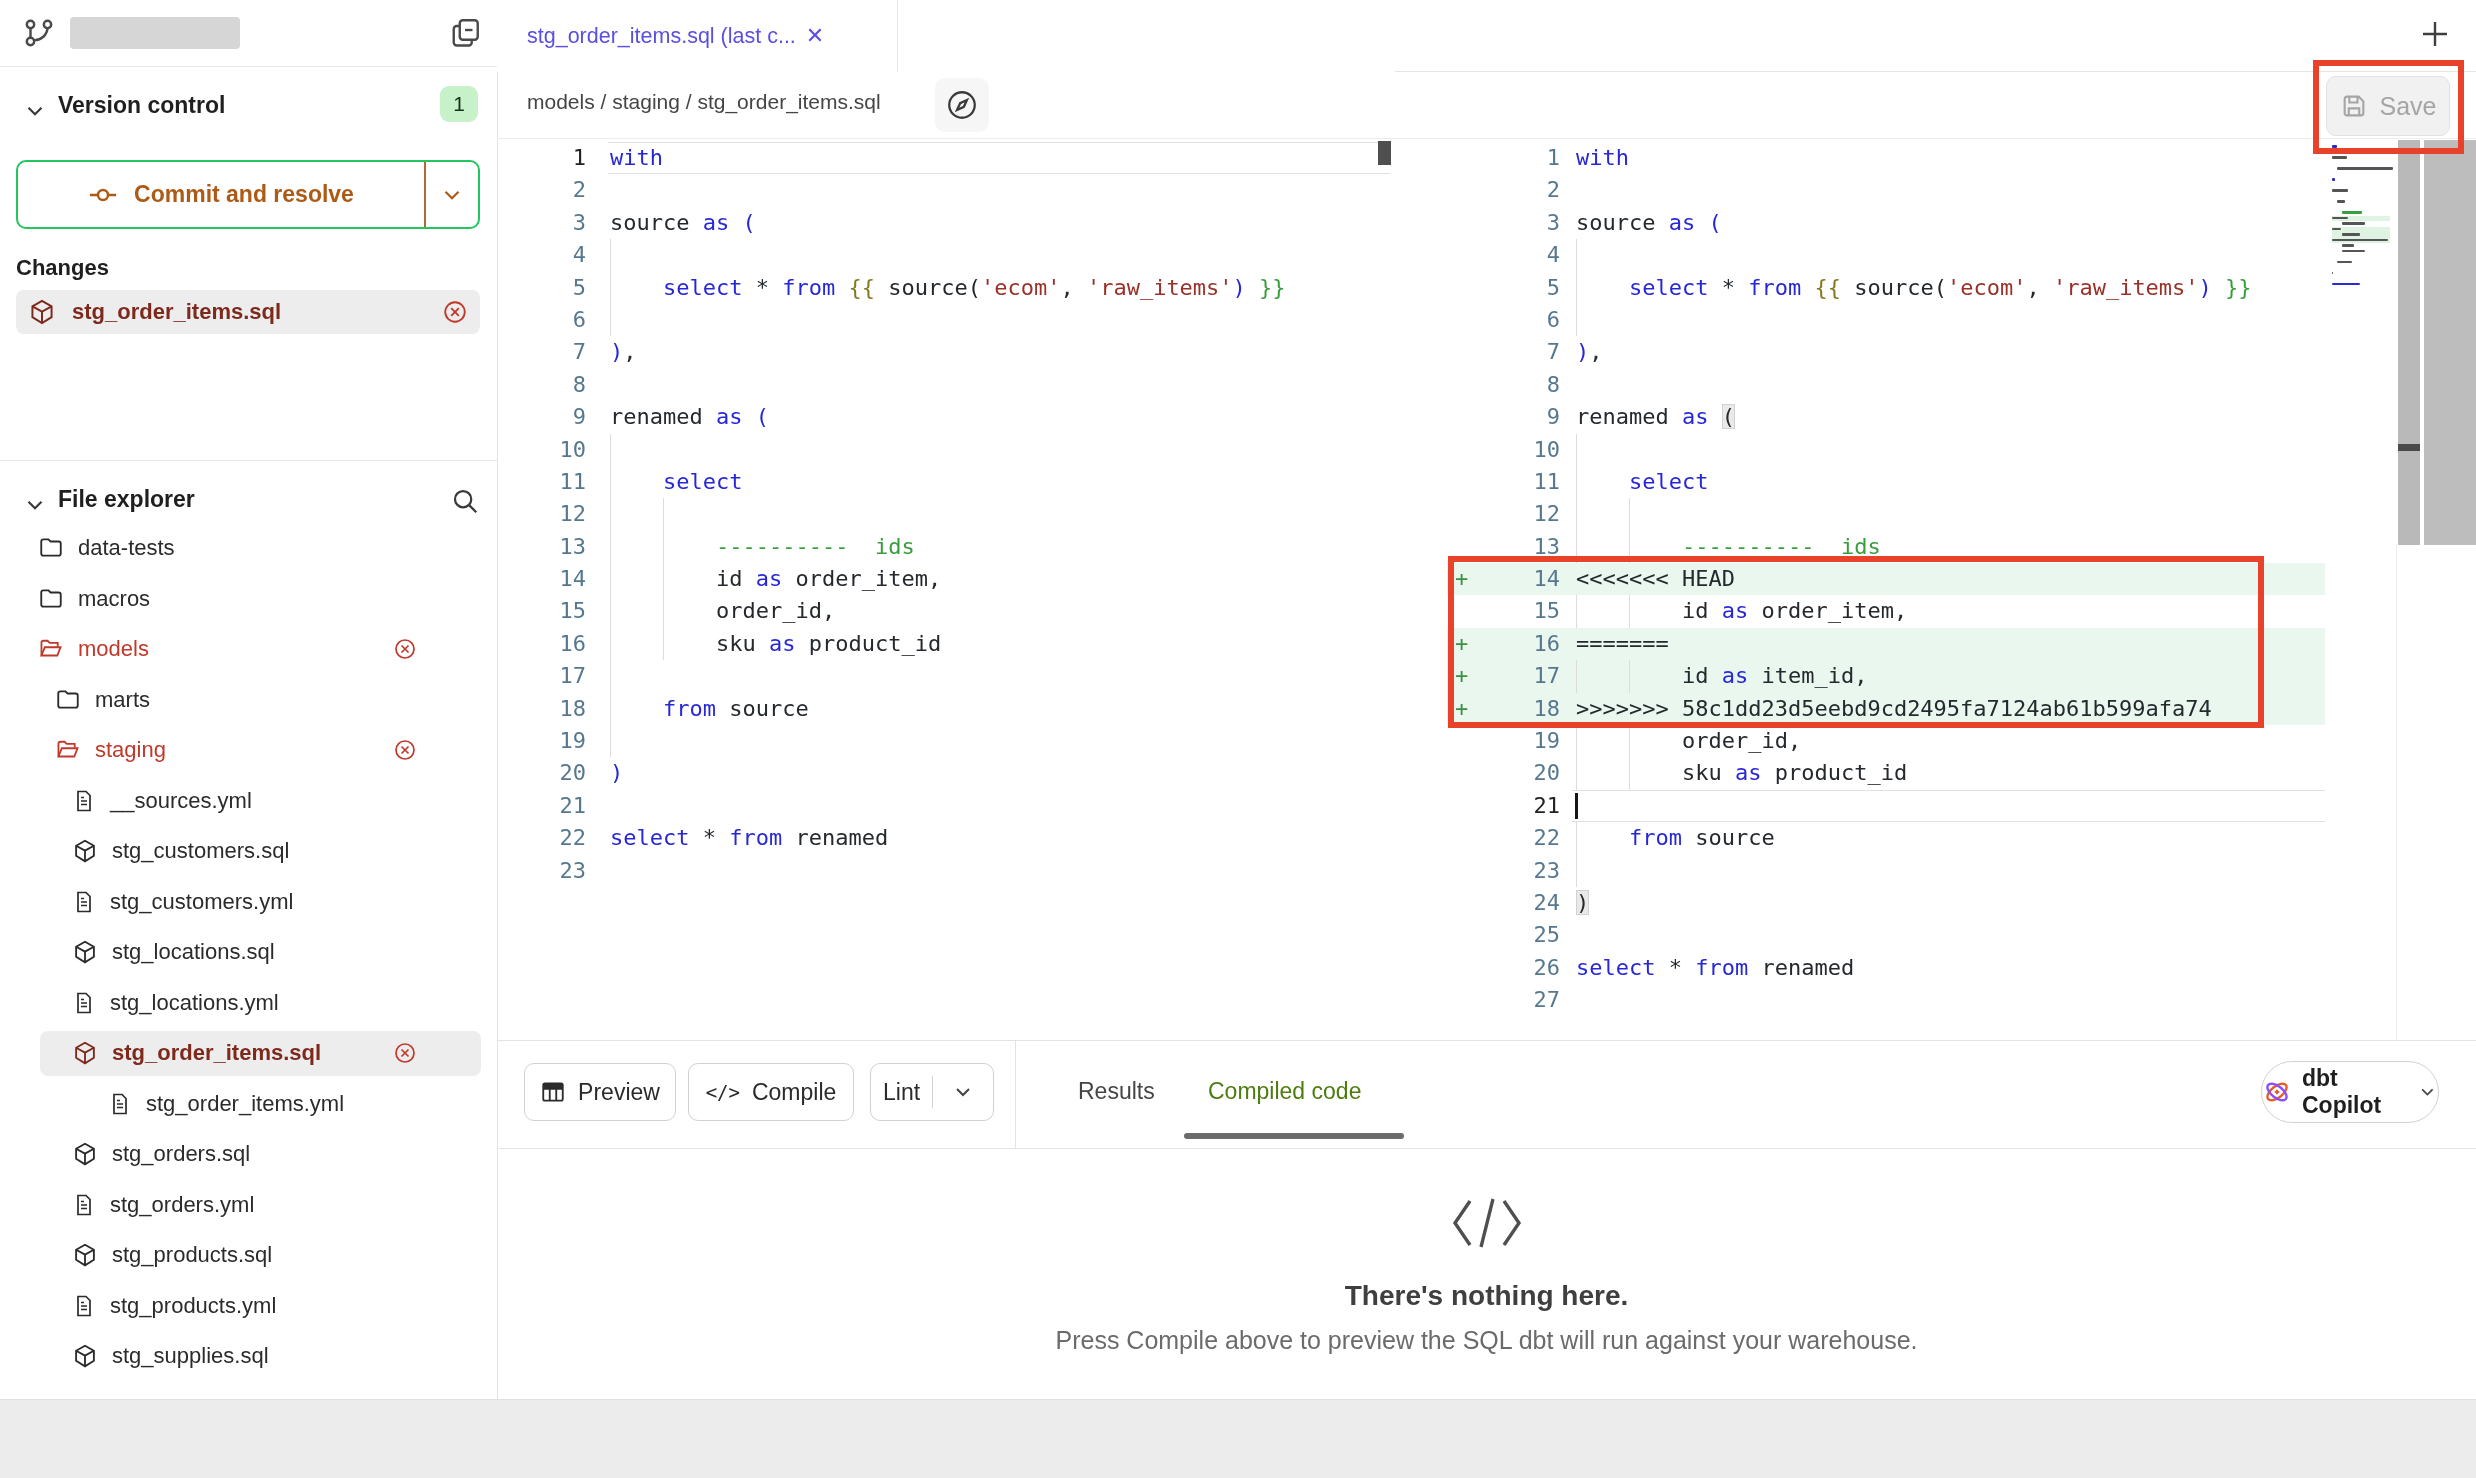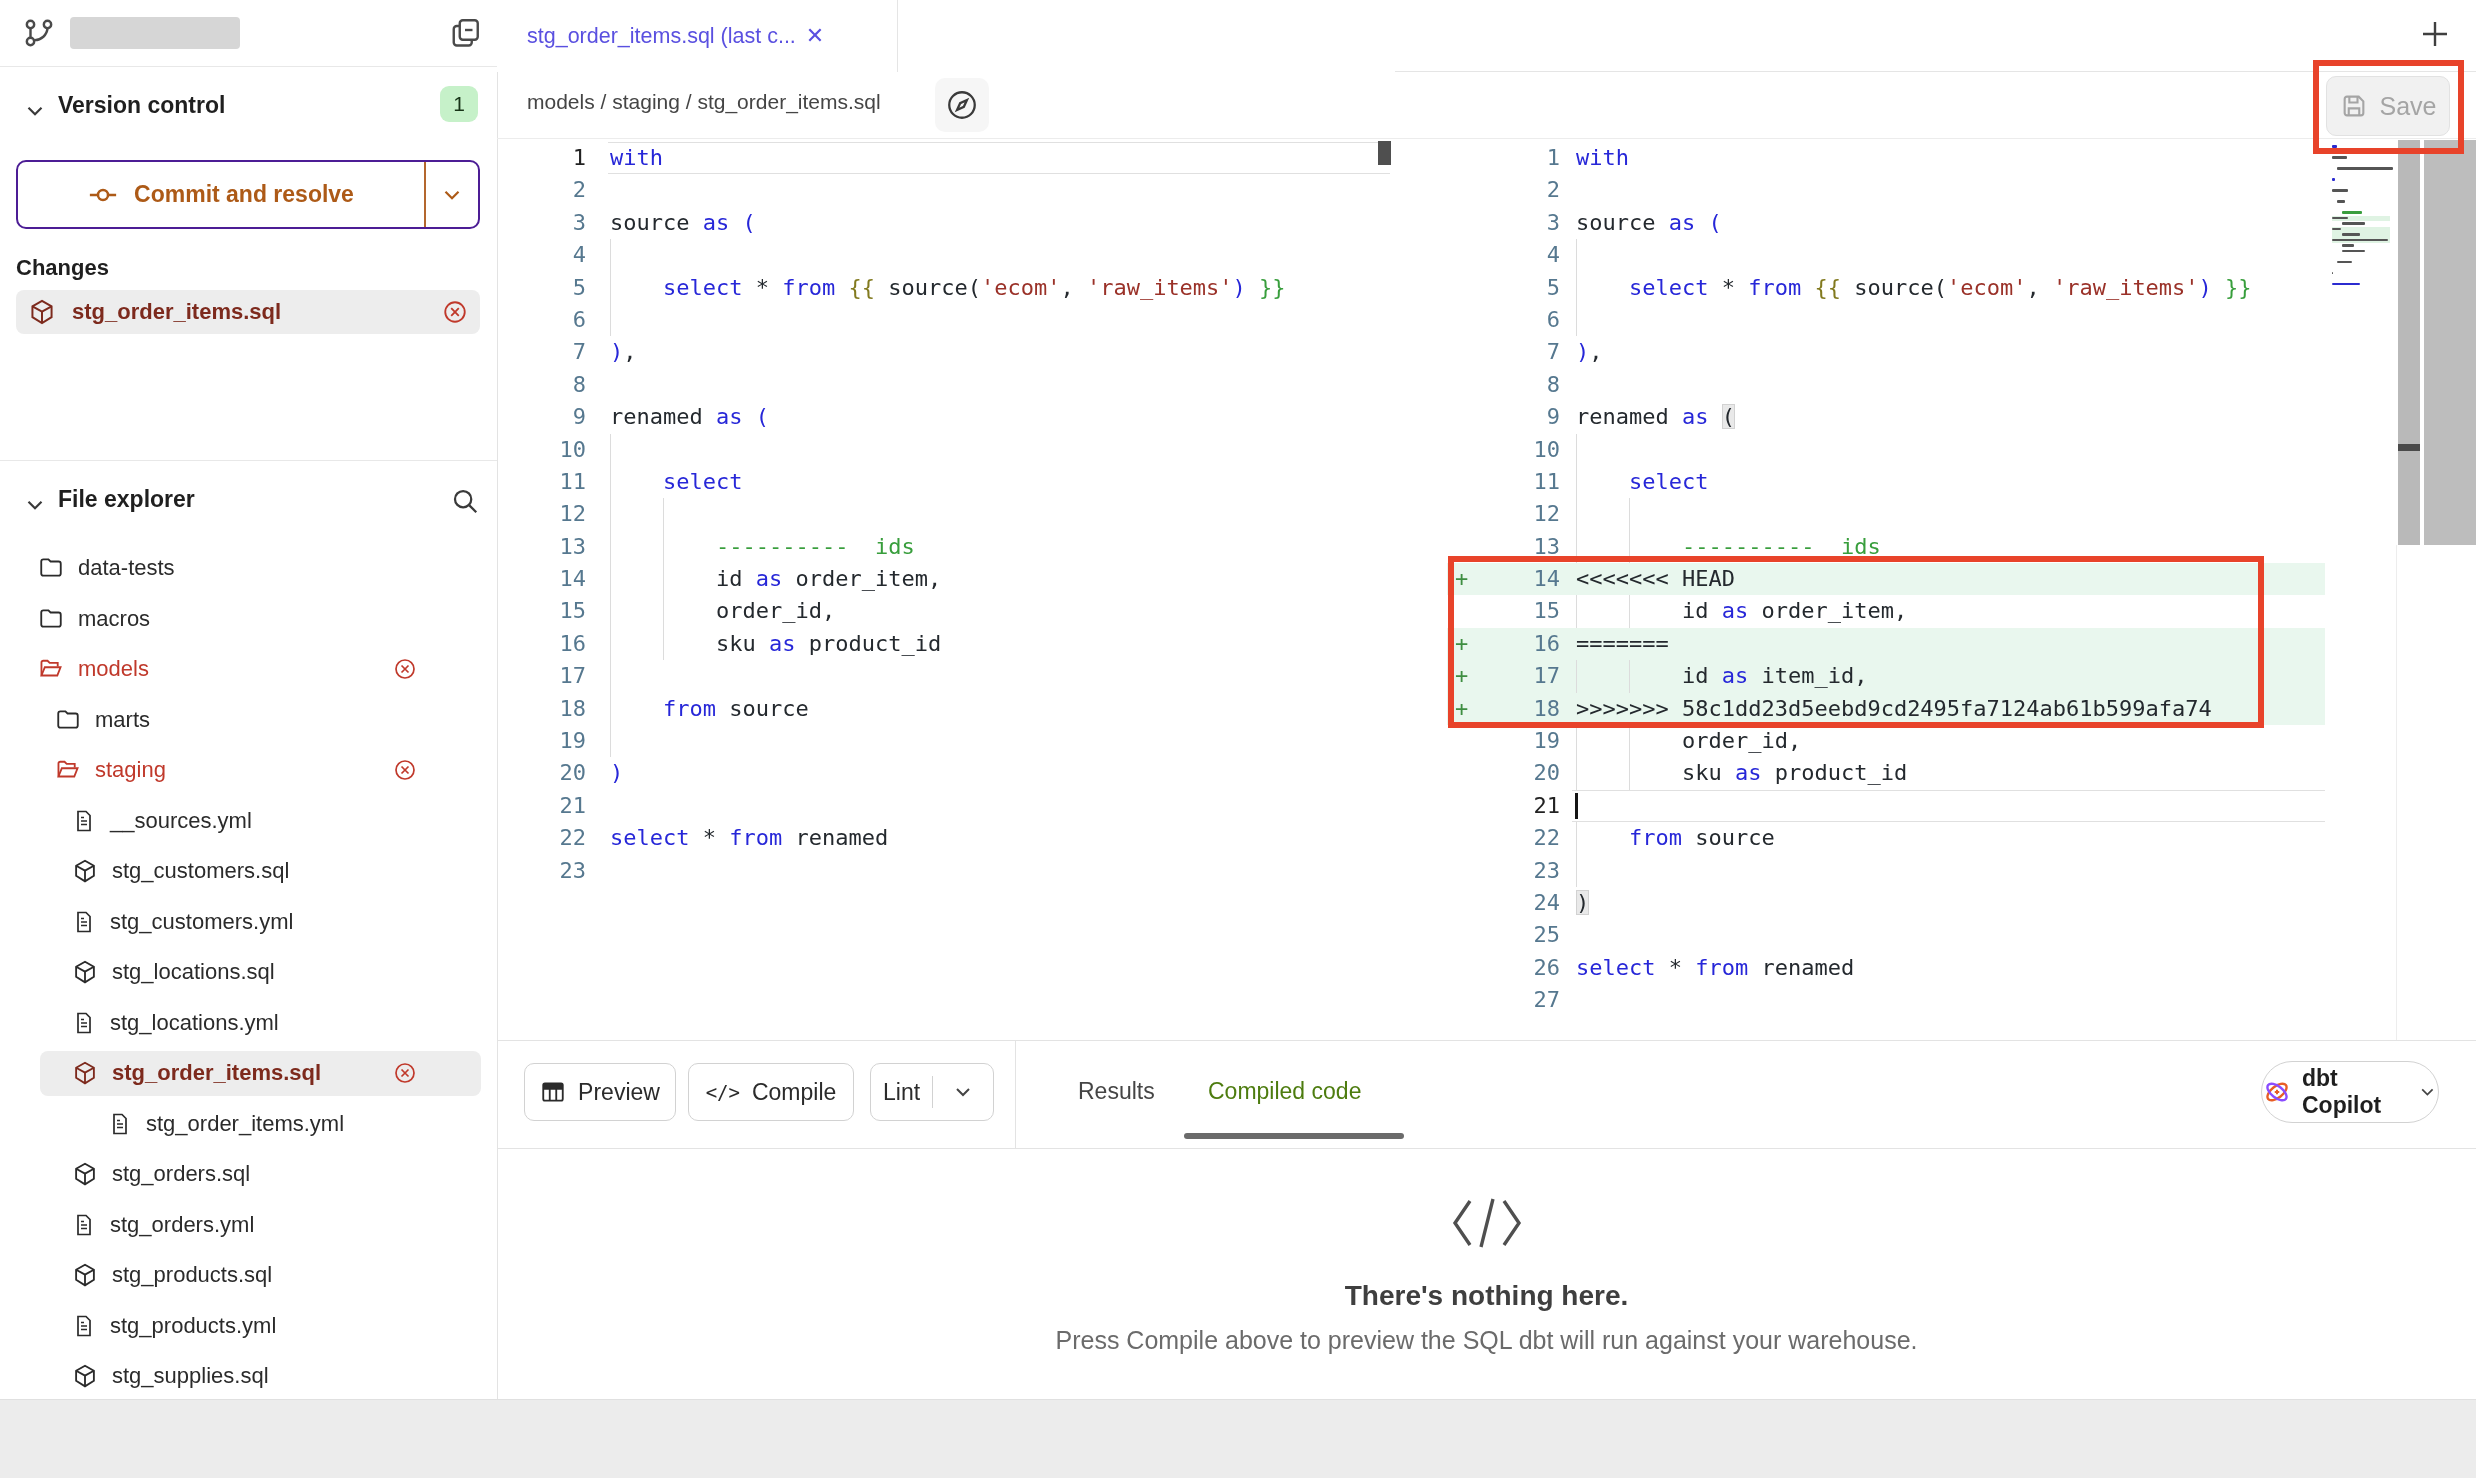--- a/index.html
+++ b/index.html
@@ -12,35 +12,35 @@
   #sidebar{left:0;top:0;width:497px;height:1400px;border-right:1px solid #e3e3e3;background:#fff;}
   #sb-top{left:0;top:0;width:497px;height:66px;border-bottom:1px solid #e8e8e8;}
   #branch-btn{left:22px;top:16px;display:flex;align-items:center;gap:14px;cursor:pointer;}
   #branch-ph{width:170px;height:32px;background:#d6d6d6;border-radius:4px;}
   #copy-btn{left:447px;top:15px;}
   .sec-head{font-size:23px;font-weight:600;color:#1f1f1f;}
   #vc-chev{left:22px;top:98px;}
   #vc-title{left:58px;top:92px;}
   #vc-badge{left:440px;top:86px;width:38px;height:36px;background:#c6f1c9;border-radius:9px;
             display:flex;align-items:center;justify-content:center;font-size:21px;color:#173317;}
-  #commit-btn{left:16px;top:160px;width:464px;height:69px;border:2px solid #4c1d95;border-radius:10px;
+  #commit-btn{left:16px;top:160px;width:464px;height:69px;border:2px solid #22c55e;border-radius:10px;
               display:flex;align-items:stretch;background:#fff;cursor:pointer;box-sizing:border-box;}
   #commit-main{flex:1;display:flex;align-items:center;justify-content:center;gap:16px;
                font-size:23px;font-weight:600;color:#ad5a17;}
   #commit-sep{width:2px;background:#b4672e;}
   #commit-dd{width:52px;display:flex;align-items:center;justify-content:center;}
   #changes-h{left:16px;top:255px;font-size:22px;font-weight:700;color:#1f1f1f;}
   #changes-row{left:16px;top:290px;width:464px;height:44px;background:#ededed;border-radius:8px;
                display:flex;align-items:center;padding:0 12px;gap:16px;box-sizing:border-box;cursor:pointer;}
   #changes-row .lbl{font-size:22px;font-weight:600;color:#7d2a1d;flex:1;}
   #fe-div{left:0;top:460px;width:497px;height:1px;background:#e8e8e8;}
   #fe-chev{left:22px;top:492px;}
   #fe-title{left:58px;top:486px;}
   #fe-search{left:450px;top:486px;cursor:pointer;}
-  #file-list{left:0;top:543px;width:497px;}
+  #file-list{left:0;top:523px;width:497px;}
   .frow{position:relative;height:50.5px;display:flex;align-items:center;gap:14px;cursor:pointer;}
   .frow .lbl{font-size:22px;color:#2b2b2b;}
   .frow.red .lbl{color:#c0392b;}
   .frow.darkred .lbl{color:#7d2a1d;font-weight:600;}
   .frow .selbg{position:absolute;left:40px;right:16px;top:3px;bottom:3px;background:#ededed;border-radius:8px;}
   .frow .ic,.frow .lbl{position:relative;}
   .frow .xic{position:absolute;left:393px;top:13px;}
 
   
   #tabbar{left:497px;top:0;width:1979px;height:72px;background:#fff;}

